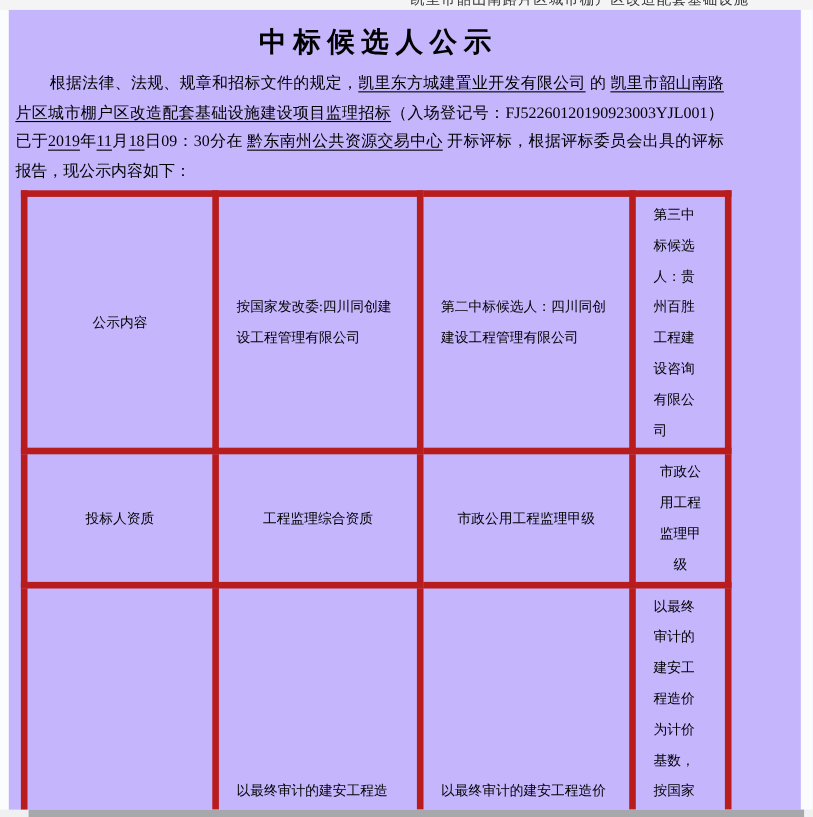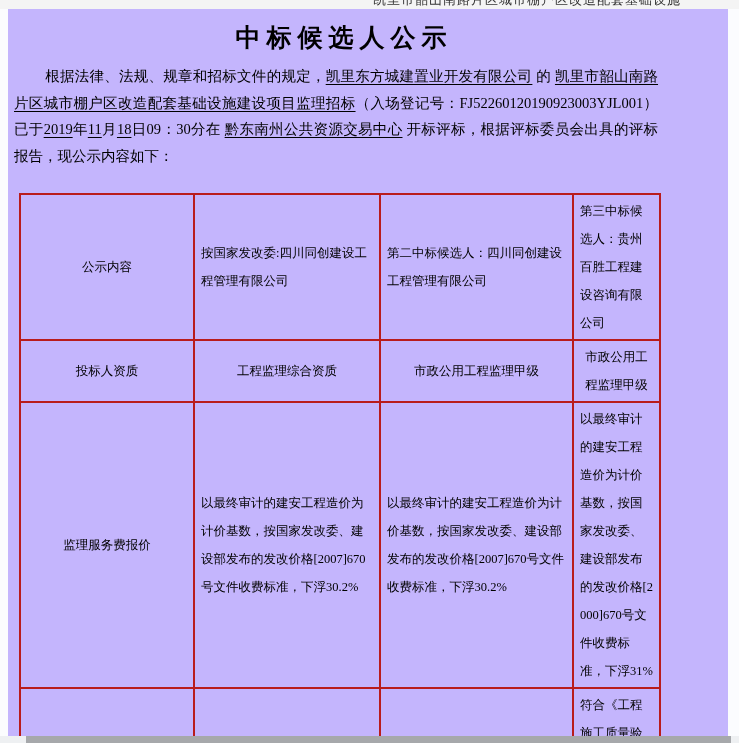--- a/index.html
+++ b/index.html
@@ -23,36 +23,36 @@
   .document{
     position:absolute;top:9px;left:8px;width:720px;height:734px;
     background:#c4b5fd;overflow:hidden;
   }
   .doc-title{
     margin:12px 48px 0 0;
     text-align:center;
     font-size:25px;font-weight:bold;letter-spacing:6px;
   }
   .intro{
-    margin:9px 70px 24px 6px;
+    margin:9px 70px 4px 6px;
     font-size:14.5px;line-height:26.5px;
     text-indent:2.15em;
     text-align:justify;
   }
   .intro .u{text-decoration:underline;text-underline-offset:3px;}
   
   table.pub{
     border-collapse:collapse;table-layout:fixed;
     margin-left:11px;width:640px;
     font-size:12.5px;line-height:28px;
   }
   table.pub td{
-    border:2px solid #b91c1c;
+    border:6px solid #b91c1c;
     vertical-align:middle;
-    padding:2px 6px;
+    padding:2px 16px;
     overflow:hidden;
     word-break:break-all;
   }
   td.lab{text-align:center;}
   td.c-center{text-align:center;}
   td.c-left{text-align:left;}
   tr.r1 td{height:88px;}
   tr.r2 td{height:32px;}
   tr.r3 td{height:43px;}
   tr.r4 td{height:194px;}

